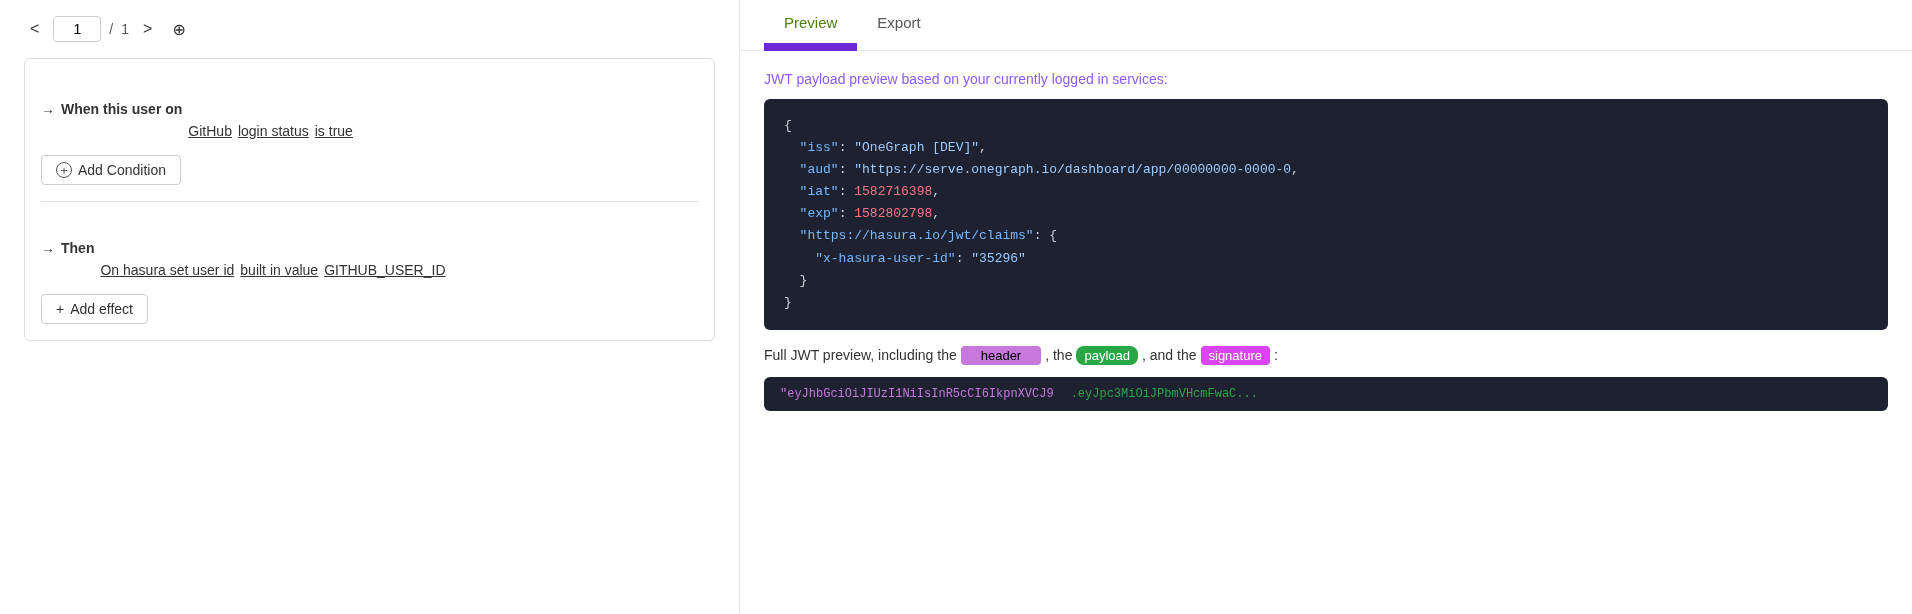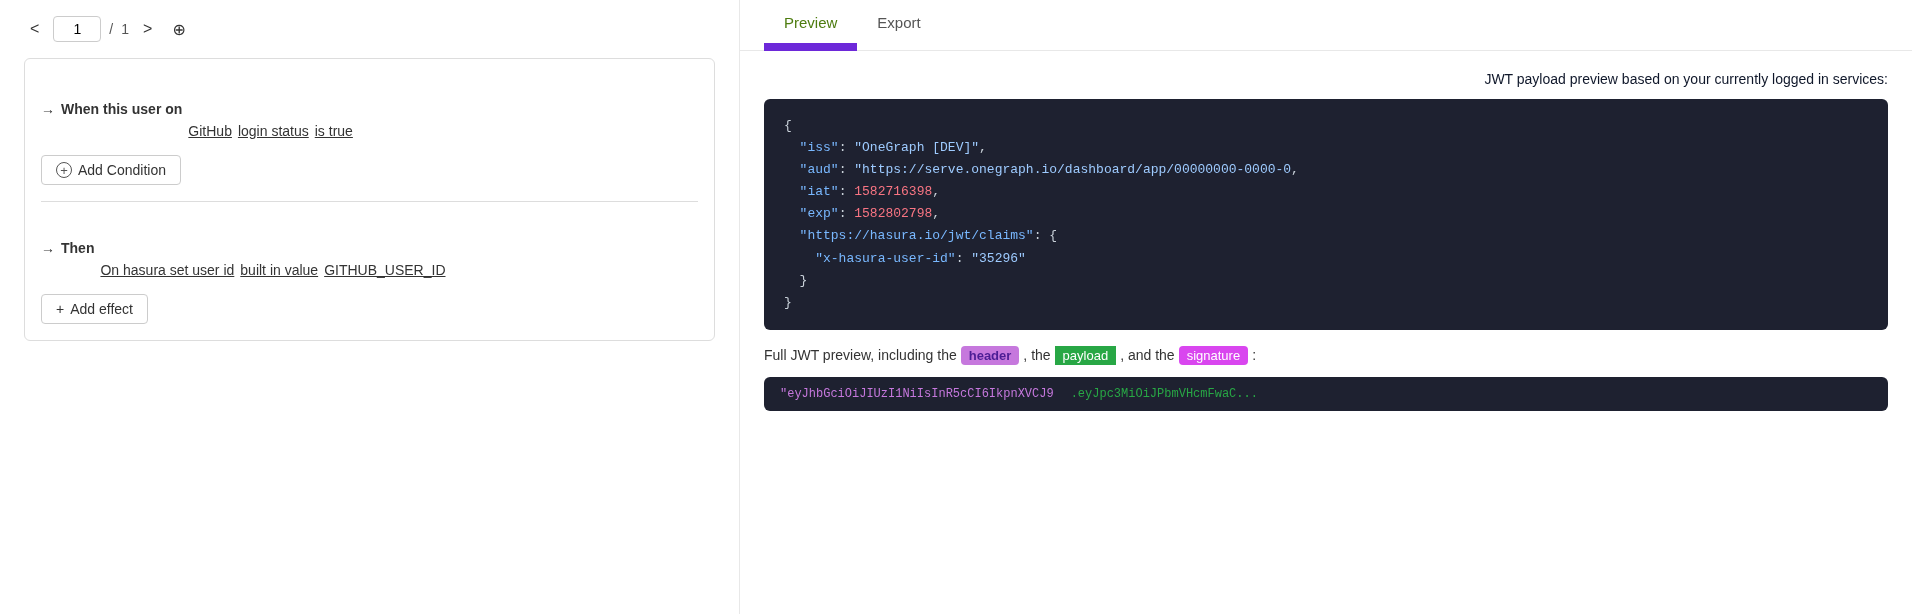--- a/index.html
+++ b/index.html
@@ -185,23 +185,22 @@
     }
 
     .right-content {
       padding: 20px 24px;
       overflow-y: auto;
       flex: 1;
     }
 
     .preview-description {
       font-size: 14px;
-      color: #0f172a;
+      color: #8b5cf6;
       margin-bottom: 12px;
-      text-align: right;
     }
 
     .code-block {
       background: #1e2130;
       border-radius: 6px;
       padding: 16px 20px;
       font-family: 'Courier New', Courier, monospace;
       font-size: 13px;
       line-height: 1.7;
       color: #c9d1d9;
@@ -220,31 +219,31 @@
       color: #333;
       margin-bottom: 12px;
       display: flex;
       align-items: center;
       gap: 4px;
       flex-wrap: wrap;
     }
 
     .badge-header {
       background: #c678dd;
-      color: #4c1d95;
-      border-radius: 4px;
-      padding: 2px 8px;
-      font-size: 13px;
-      font-weight: 700;
+      color: #000000;
+      border-radius: 4px;
+      padding: 2px 20px;
+      font-size: 13px;
+      font-weight: 400;
     }
 
     .badge-payload {
       background: #28a745;
       color: #fff;
-      border-radius: 0;
+      border-radius: 8px;
       padding: 2px 8px;
       font-size: 13px;
       font-weight: 500;
     }
 
     .badge-signature {
       background: #d946ef;
       color: #fff;
       border-radius: 4px;
       padding: 2px 8px;

